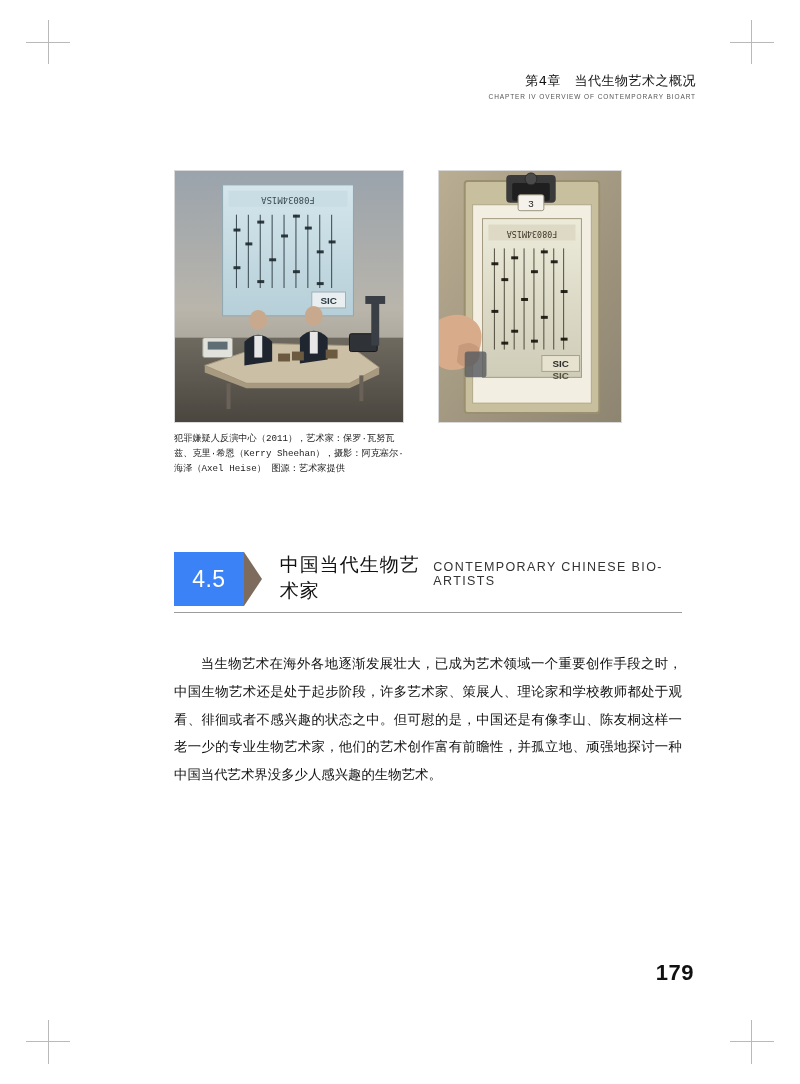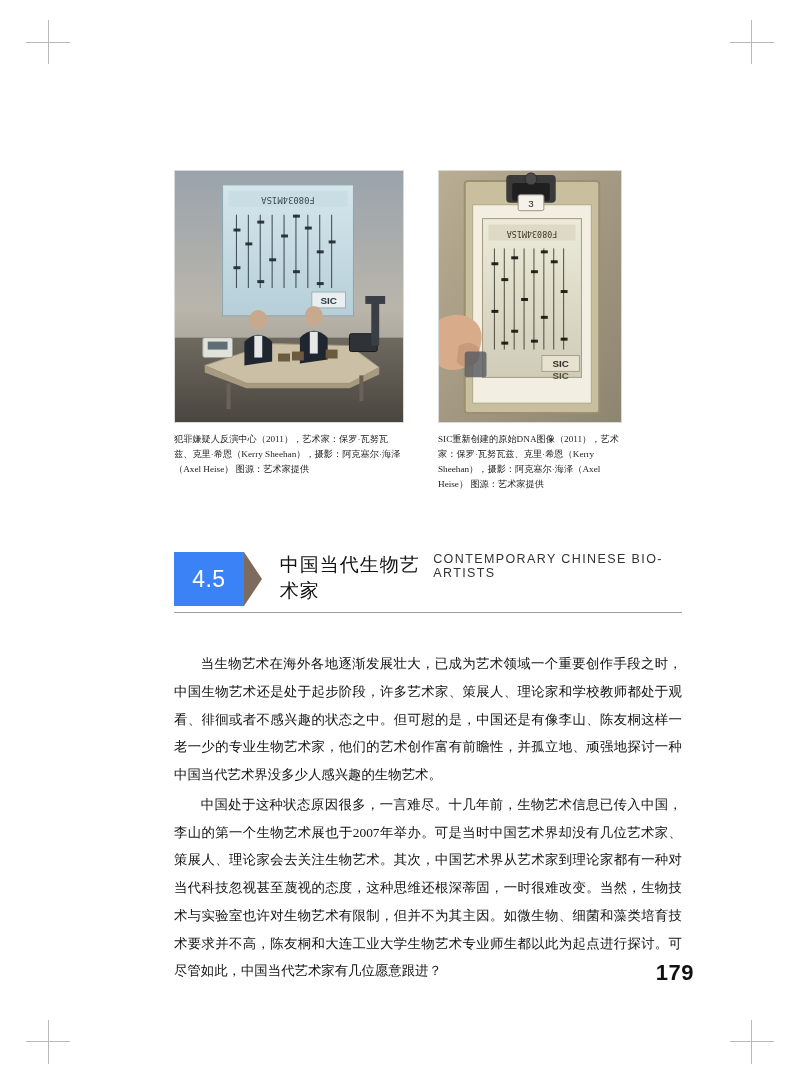--- a/index.html
+++ b/index.html
@@ -91,21 +91,21 @@
     width: 100%;
     display: block;
     border: 1px solid #d9d9d9;
     box-sizing: border-box;
   }
   .photo-a { height: 253px; }
   .photo-b { height: 253px; }
 
   .caption {
     margin-top: 9px;
-    font-family: Liberation Serif, serif;
+    font-family: Liberation Mono, monospace;
     font-size: 9.2px;
     line-height: 1.62;
     color: #222;
   }
 
   
   .section {
     position: absolute;
     left: 78px;
     top: 480px;
@@ -145,21 +145,21 @@
     flex-direction: row;
     justify-content: center;
   }
   .sec-cn {
     font-family: "DejaVu Sans", "Liberation Sans", sans-serif;
     font-size: 19px;
     color: #111;
     letter-spacing: 1px;
   }
   .sec-en {
-    margin-top: 0;
+    margin-top: 8px;
     font-size: 12.5px;
     letter-spacing: 1.4px;
     color: #333;
   }
   .sec-rule {
     margin-top: 6px;
     border-top: 1px solid #9c9c9c;
     width: 100%;
   }
 
@@ -208,20 +208,24 @@
     <i class="h"></i>
     <i class="v"></i>
   </div>
 <div class="crop crop-br">
     <i class="h"></i>
     <i class="v"></i>
   </div>
 
 <div class="page">
 
+  <div class="runhead">
+    <div class="cn">第4章　当代生物艺术之概况</div>
+    <div class="en">CHAPTER IV   OVERVIEW OF CONTEMPORARY BIOART</div>
+  </div>
 
   <div class="figures">
     <div class="figrow">
       <div class="fig-left">
         <svg class="photo photo-a" viewBox="0 0 230 253" preserveAspectRatio="none">
           <defs>
             <linearGradient id="wall" x1="0" y1="0" x2="0" y2="1">
               <stop offset="0" stop-color="#9aa3ac"></stop>
               <stop offset="0.55" stop-color="#b9b5ab"></stop>
               <stop offset="1" stop-color="#8e8a80"></stop>
@@ -355,37 +359,34 @@
               <rect x="63" y="172" width="7" height="3"></rect>
           </g>
           <rect x="104" y="186" width="38" height="16" fill="#e6e2cf" stroke="#a8a089"></rect>
           <text x="123" y="198" font-family="'Liberation Sans',sans-serif" font-size="10" font-weight="bold" fill="#2b2b2b" text-anchor="middle">SIC</text>
           <text x="123" y="210" font-family="'Liberation Sans',sans-serif" font-size="10" font-weight="bold" fill="#55503f" text-anchor="middle">SIC</text>
 
           <path d="M0 150 Q20 140 34 150 Q46 158 42 176 Q38 196 20 200 Q6 202 0 196 Z" fill="#d8ab8b"></path>
           <path d="M20 176 Q32 170 40 178 Q44 190 34 196 Q24 200 18 192 Z" fill="#c79a7c"></path>
           <rect x="26" y="182" width="22" height="26" rx="3" fill="#5d5f63" opacity="0.85"></rect>
         </svg>
-        <div class="caption">SIC重新创建的原始DNA图像（2011），艺术家：保罗·瓦努瓦兹、克里·希恩（Kerry Sheehan），摄影：阿克塞尔·海泽（Axel Heise）
-图源：艺术家提供</div>
       </div>
     </div>
   </div>
 
   <div class="section">
     <div class="sec-row">
       <div class="sec-num">4.5</div>
       <div class="sec-titles">
         <div class="sec-cn">中国当代生物艺术家</div>
         <div class="sec-en">CONTEMPORARY CHINESE BIO-ARTISTS</div>
       </div>
     </div>
     <div class="sec-rule"></div>
   </div>
 
   <div class="body">
     <p>当生物艺术在海外各地逐渐发展壮大，已成为艺术领域一个重要创作手段之时，中国生物艺术还是处于起步阶段，许多艺术家、策展人、理论家和学校教师都处于观看、徘徊或者不感兴趣的状态之中。但可慰的是，中国还是有像李山、陈友桐这样一老一少的专业生物艺术家，他们的艺术创作富有前瞻性，并孤立地、顽强地探讨一种中国当代艺术界没多少人感兴趣的生物艺术。</p>
-    <p>中国处于这种状态原因很多，一言难尽。十几年前，生物艺术信息已传入中国，李山的第一个生物艺术展也于2007年举办。可是当时中国艺术界却没有几位艺术家、策展人、理论家会去关注生物艺术。其次，中国艺术界从艺术家到理论家都有一种对当代科技忽视甚至蔑视的态度，这种思维还根深蒂固，一时很难改变。当然，生物技术与实验室也许对生物艺术有限制，但并不为其主因。如微生物、细菌和藻类培育技术要求并不高，陈友桐和大连工业大学生物艺术专业师生都以此为起点进行探讨。可尽管如此，中国当代艺术家有几位愿意跟进？</p>
   </div>
 
   <div class="folio">179</div>
 
 </div>
 
 </body></html>

